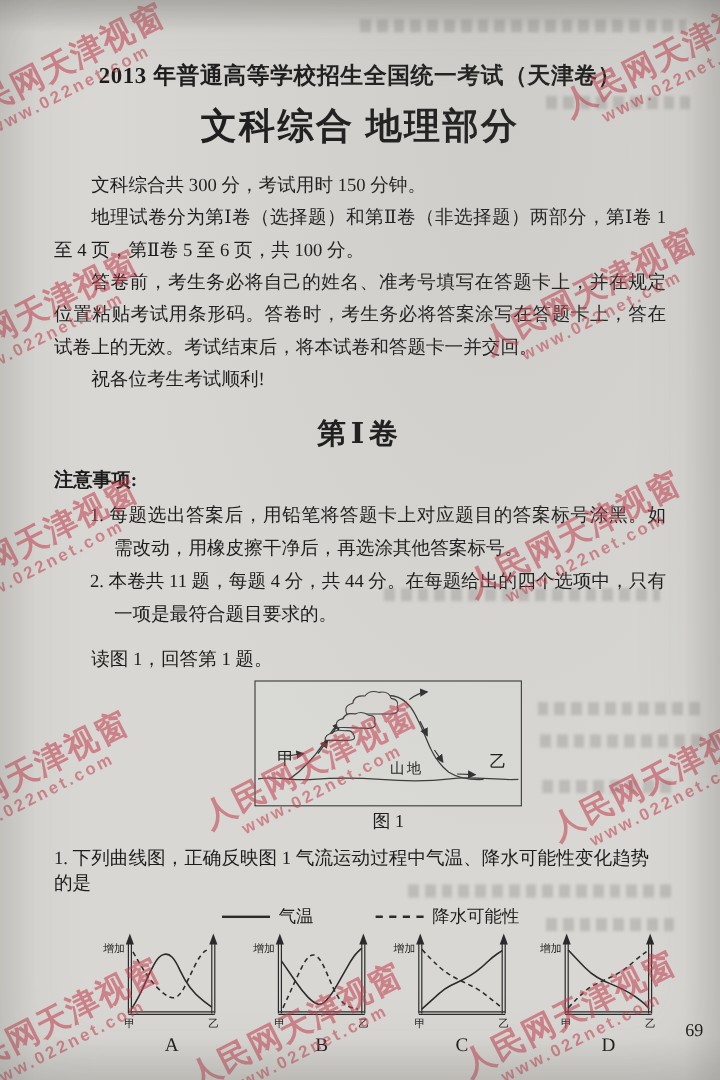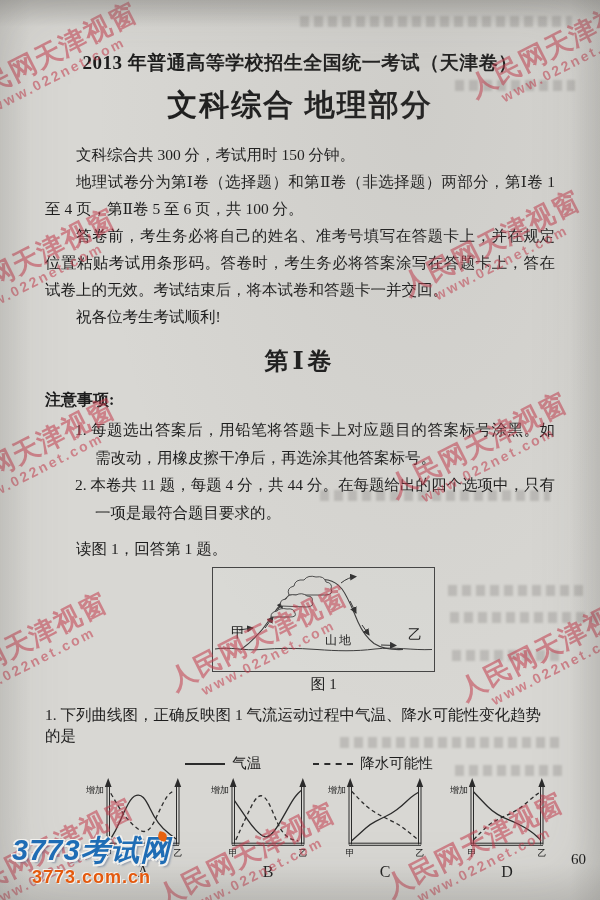--- a/index.html
+++ b/index.html
@@ -251,21 +251,16 @@
       <div class="wm" style="left: 250px; top: 862px; color: rgb(196, 61, 78);">
         <div class="l1">人民网天津视窗</div>
         <div class="l2">www.022net.com</div>
       </div>
       <div class="wm" style="left: 478px; top: 852px; color: rgb(196, 61, 78);">
         <div class="l1">人民网天津视窗</div>
         <div class="l2">www.022net.com</div>
       </div>
     </div>
 
-  <div class="logo">
-    <div class="logo-text">3773考试网</div>
-    <div class="logo-accent"></div>
-    <div class="logo-url">3773.com.cn</div>
-  </div>
-
-  <div class="page-number">60</div>
+
+  <div class="page-number">69</div>
 
 </div>
 
 </body></html>

